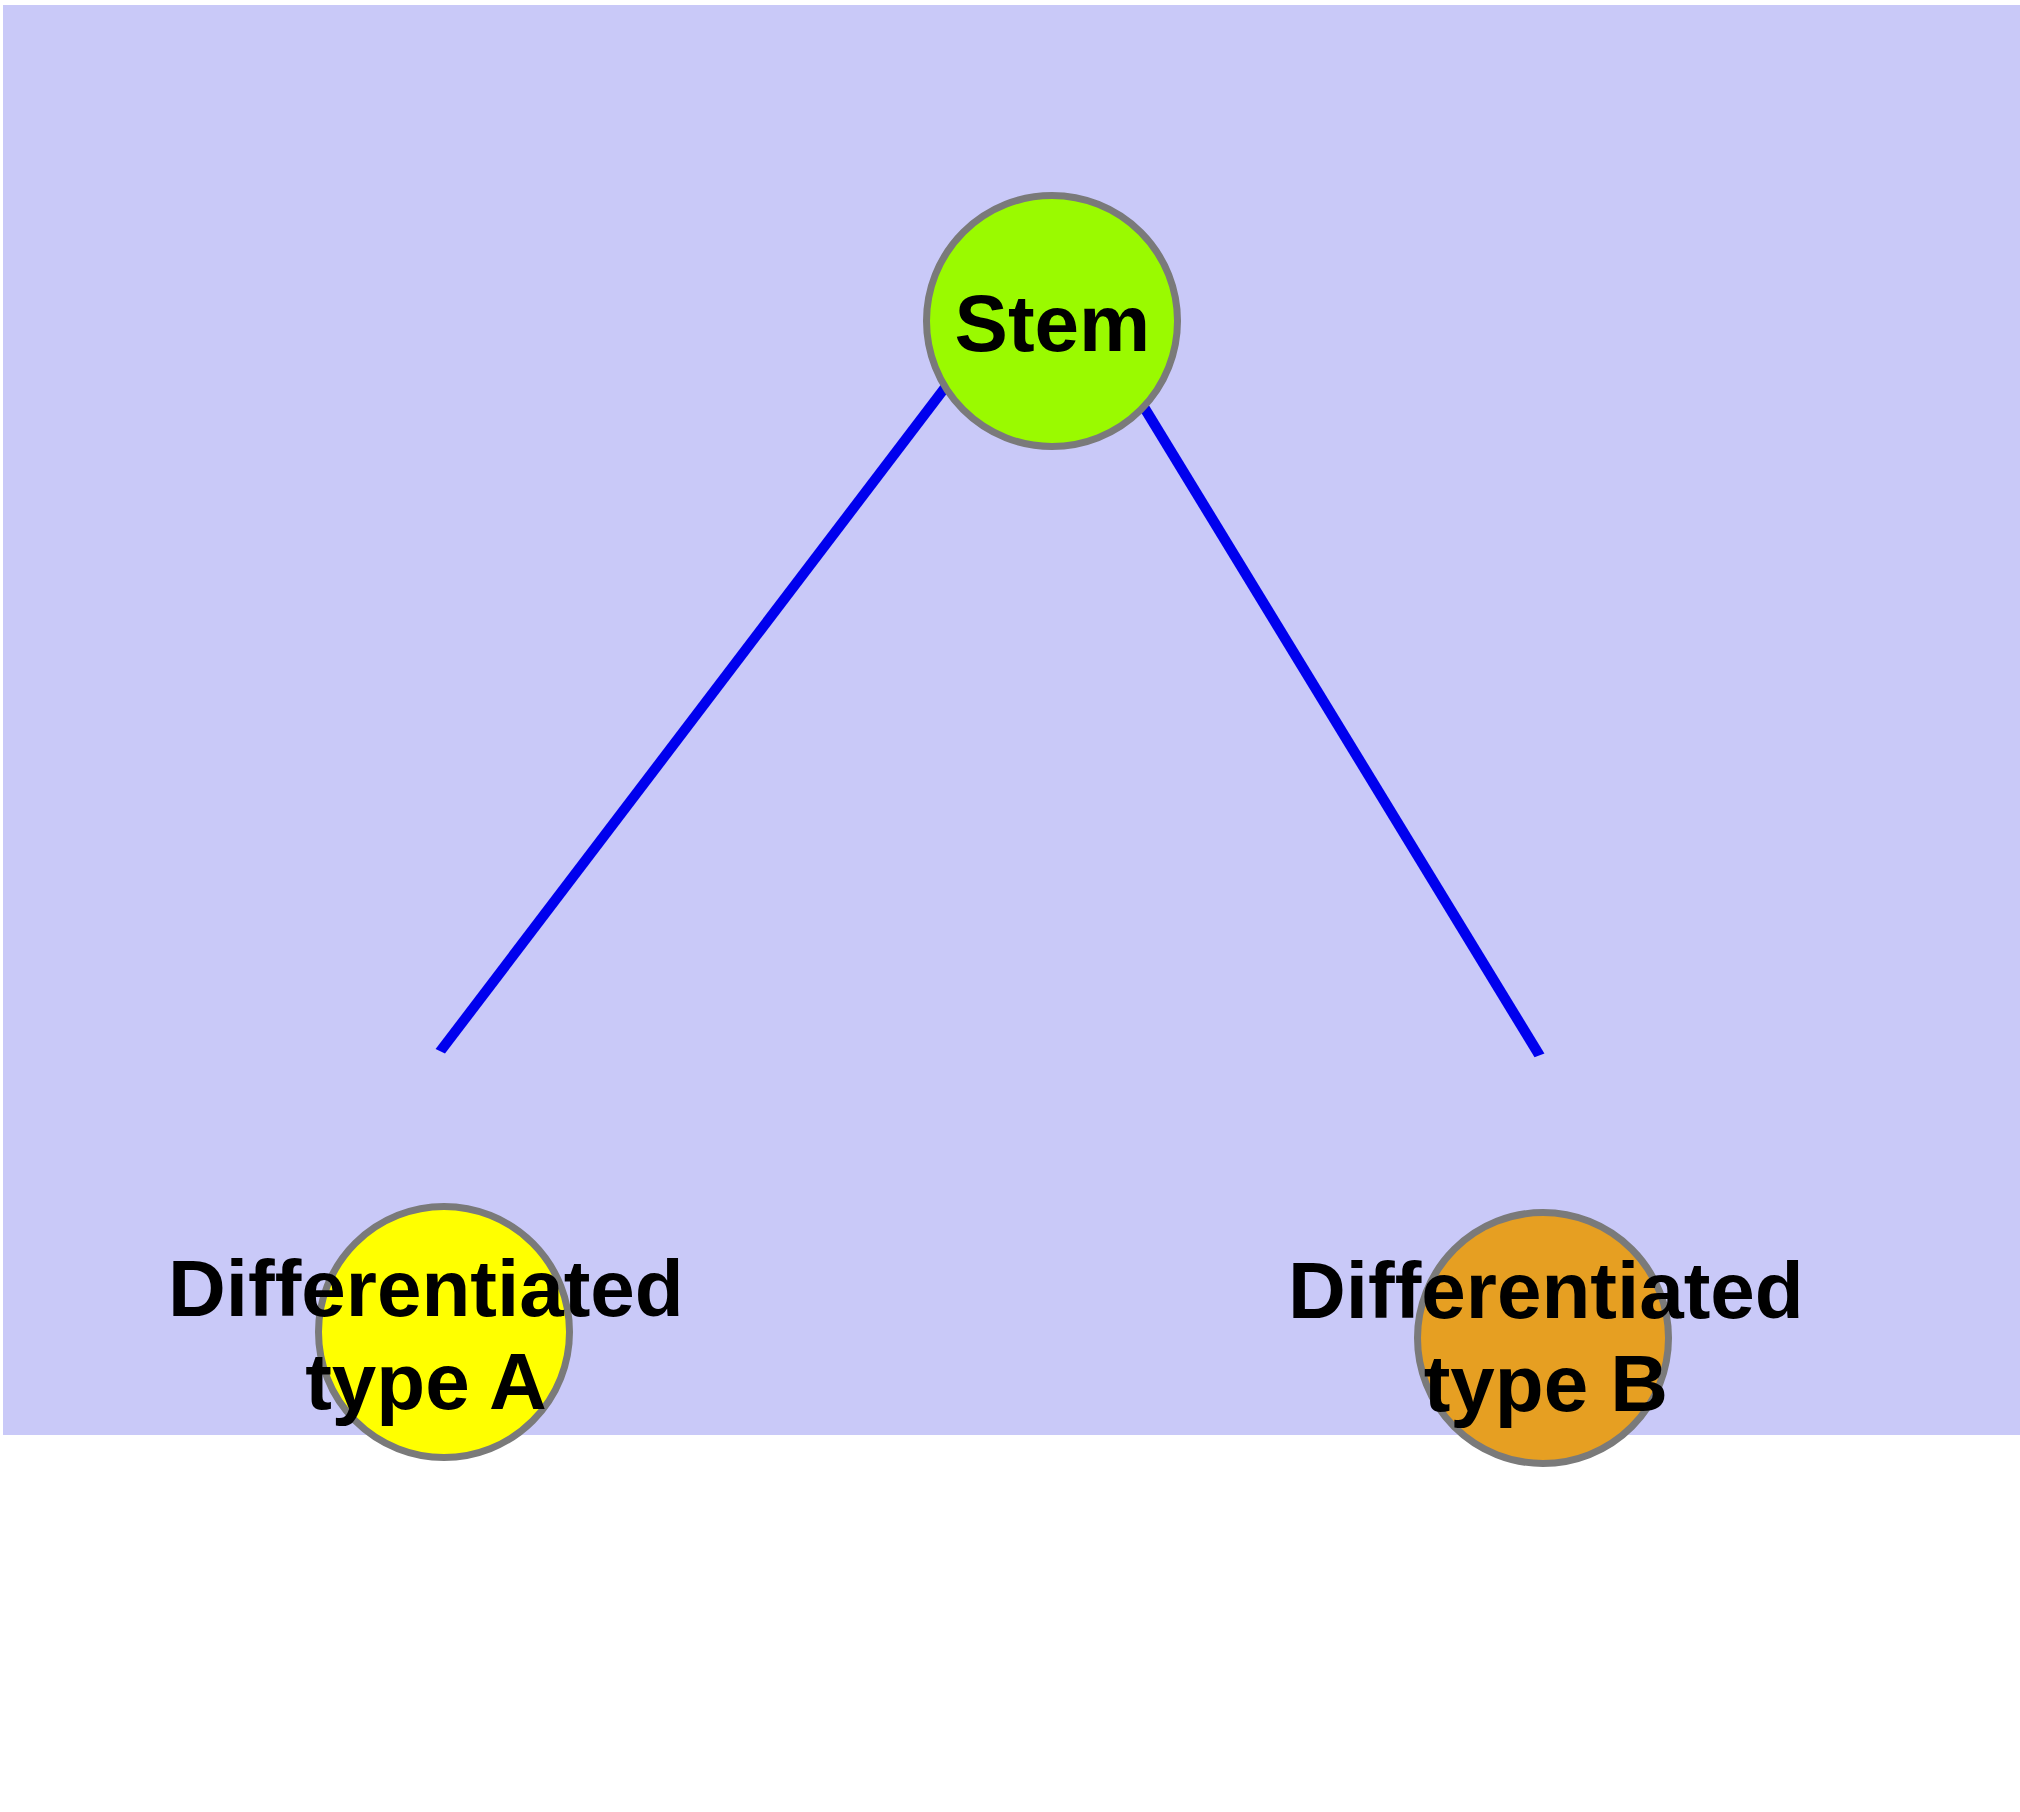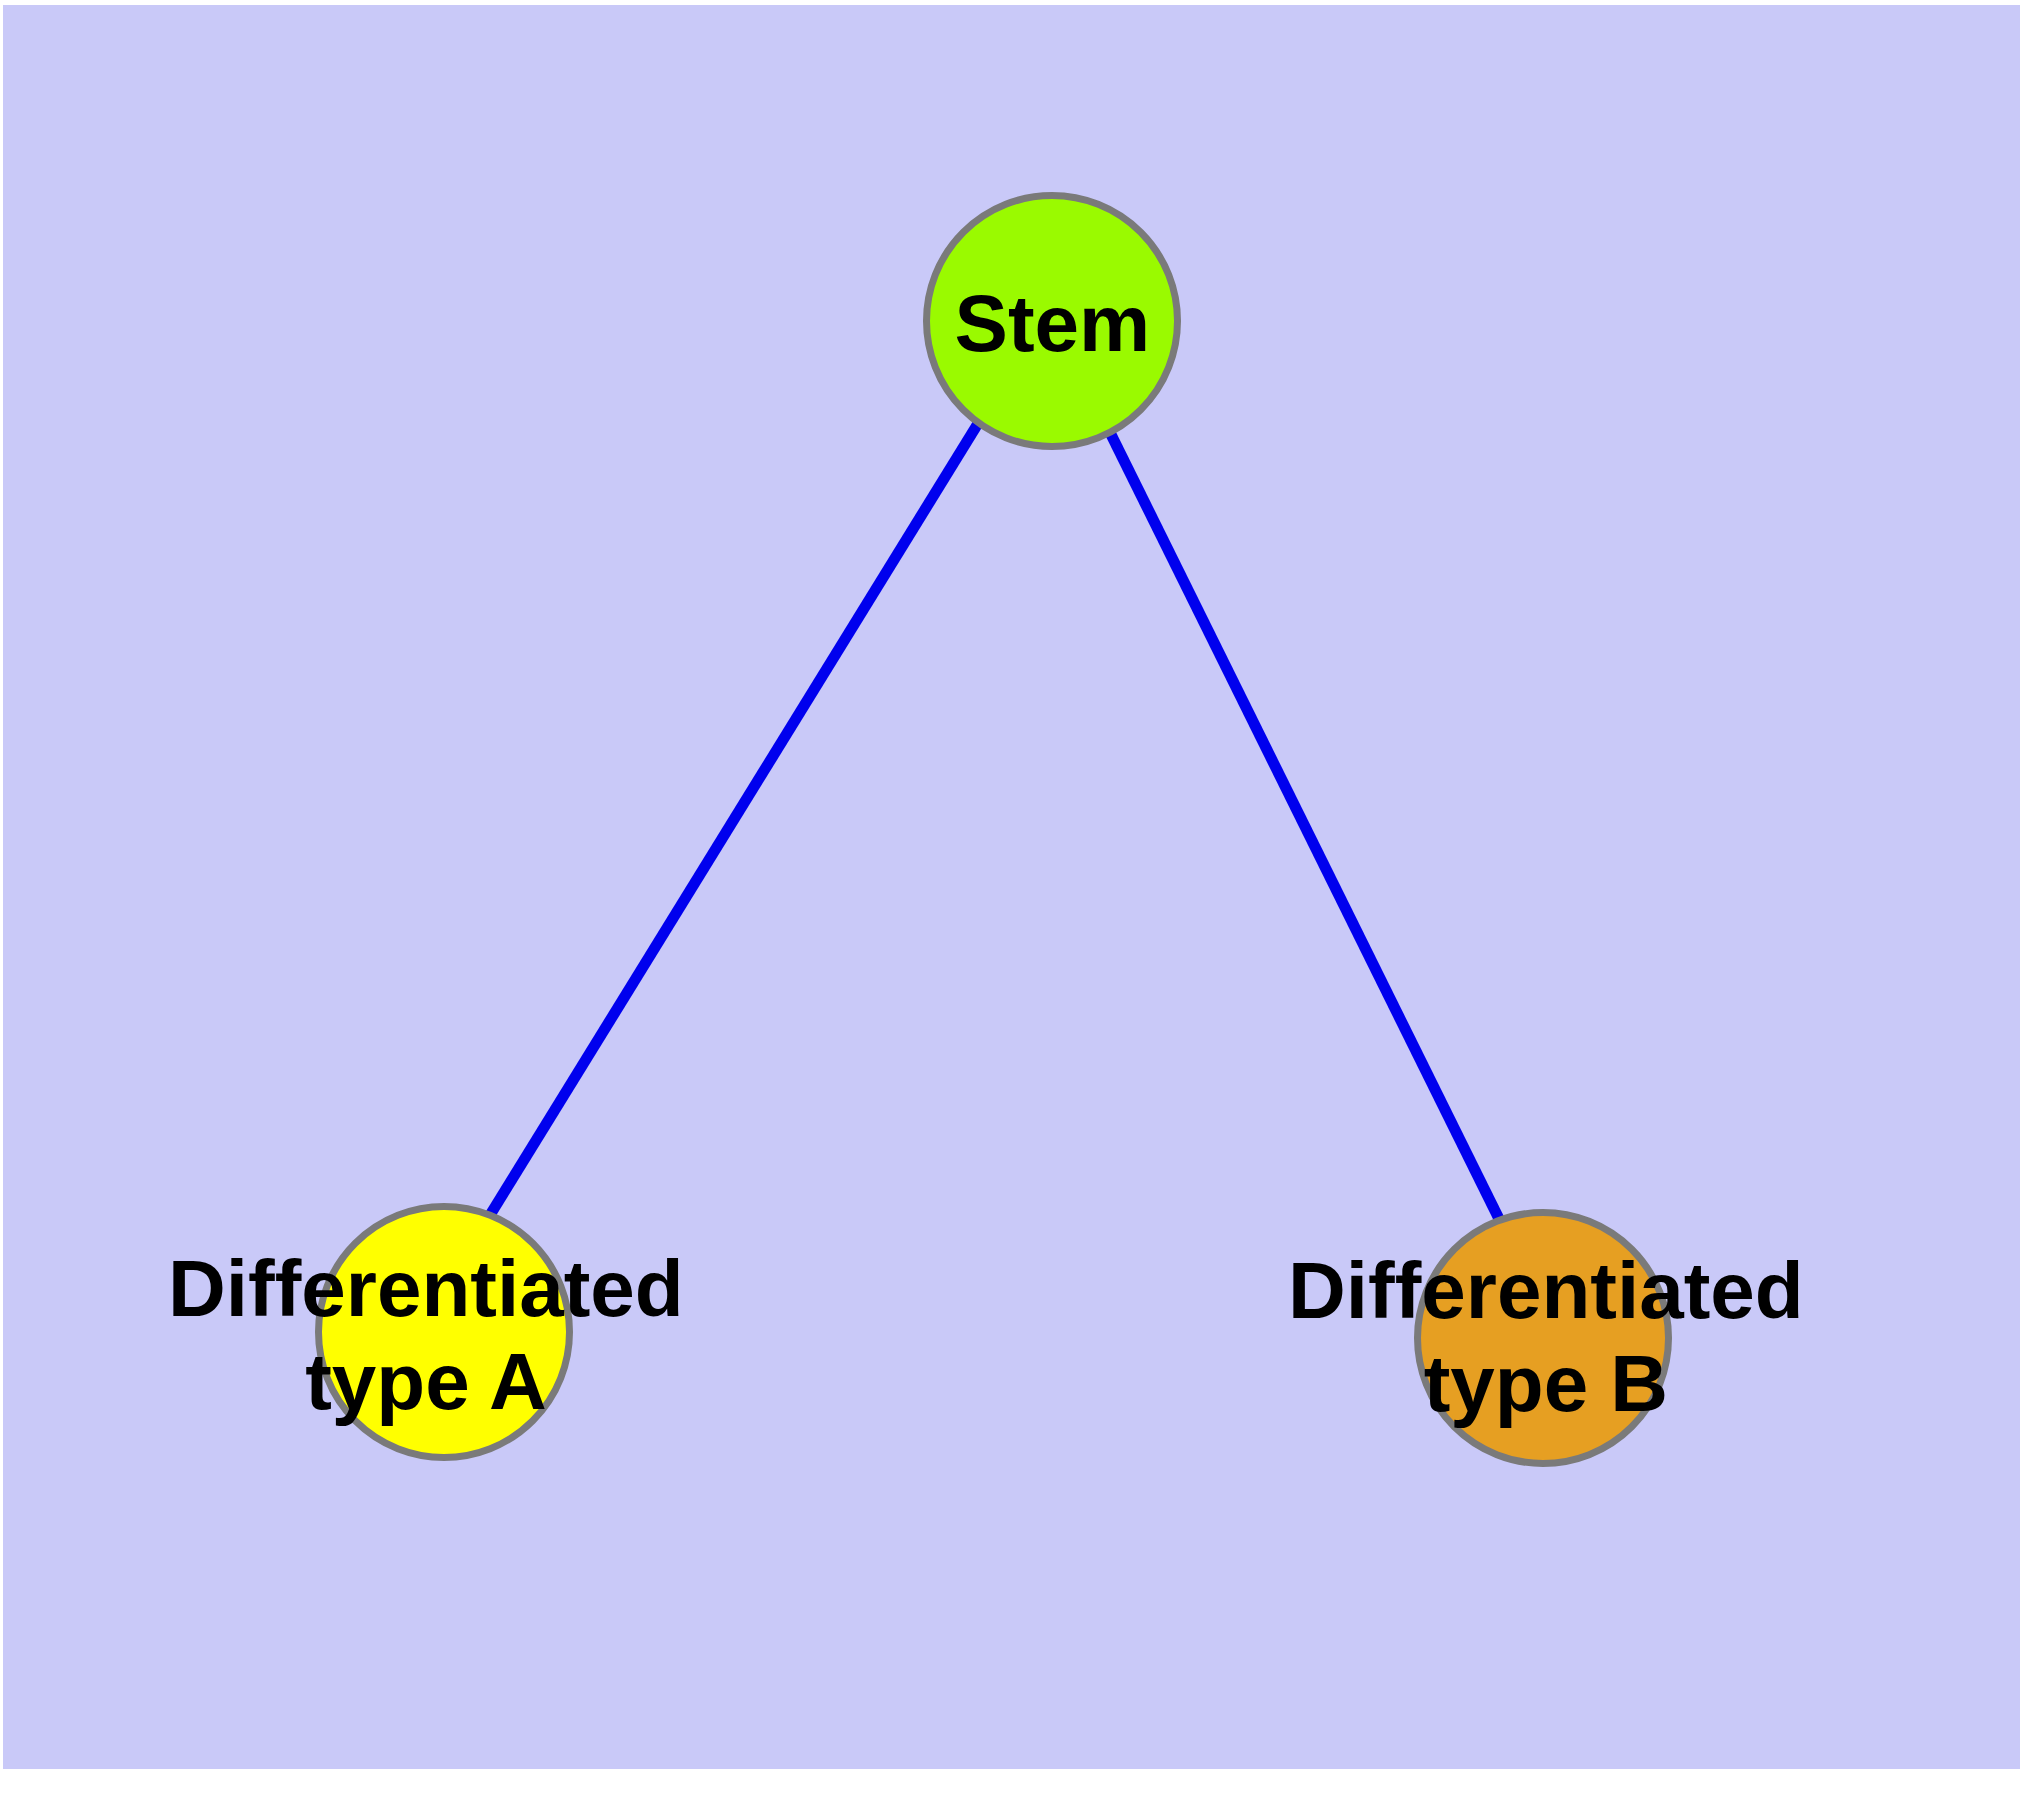--- a/index.html
+++ b/index.html
@@ -9,21 +9,21 @@
     width: 2021px;
     height: 1812px;
     overflow: hidden;
     font-family: "Liberation Sans", sans-serif;
   }
   .canvas {
     position: absolute;
     left: 3.4px;
     top: 5.1px;
     width: 2017px;
-    height: 1764px;
+    height: 1430px;
   }
   .edge-layer {
     position: absolute;
     left: 0;
     top: 0;
     width: 100%;
     height: 100%;
     z-index: 1;
   }
   .edge-layer line {

